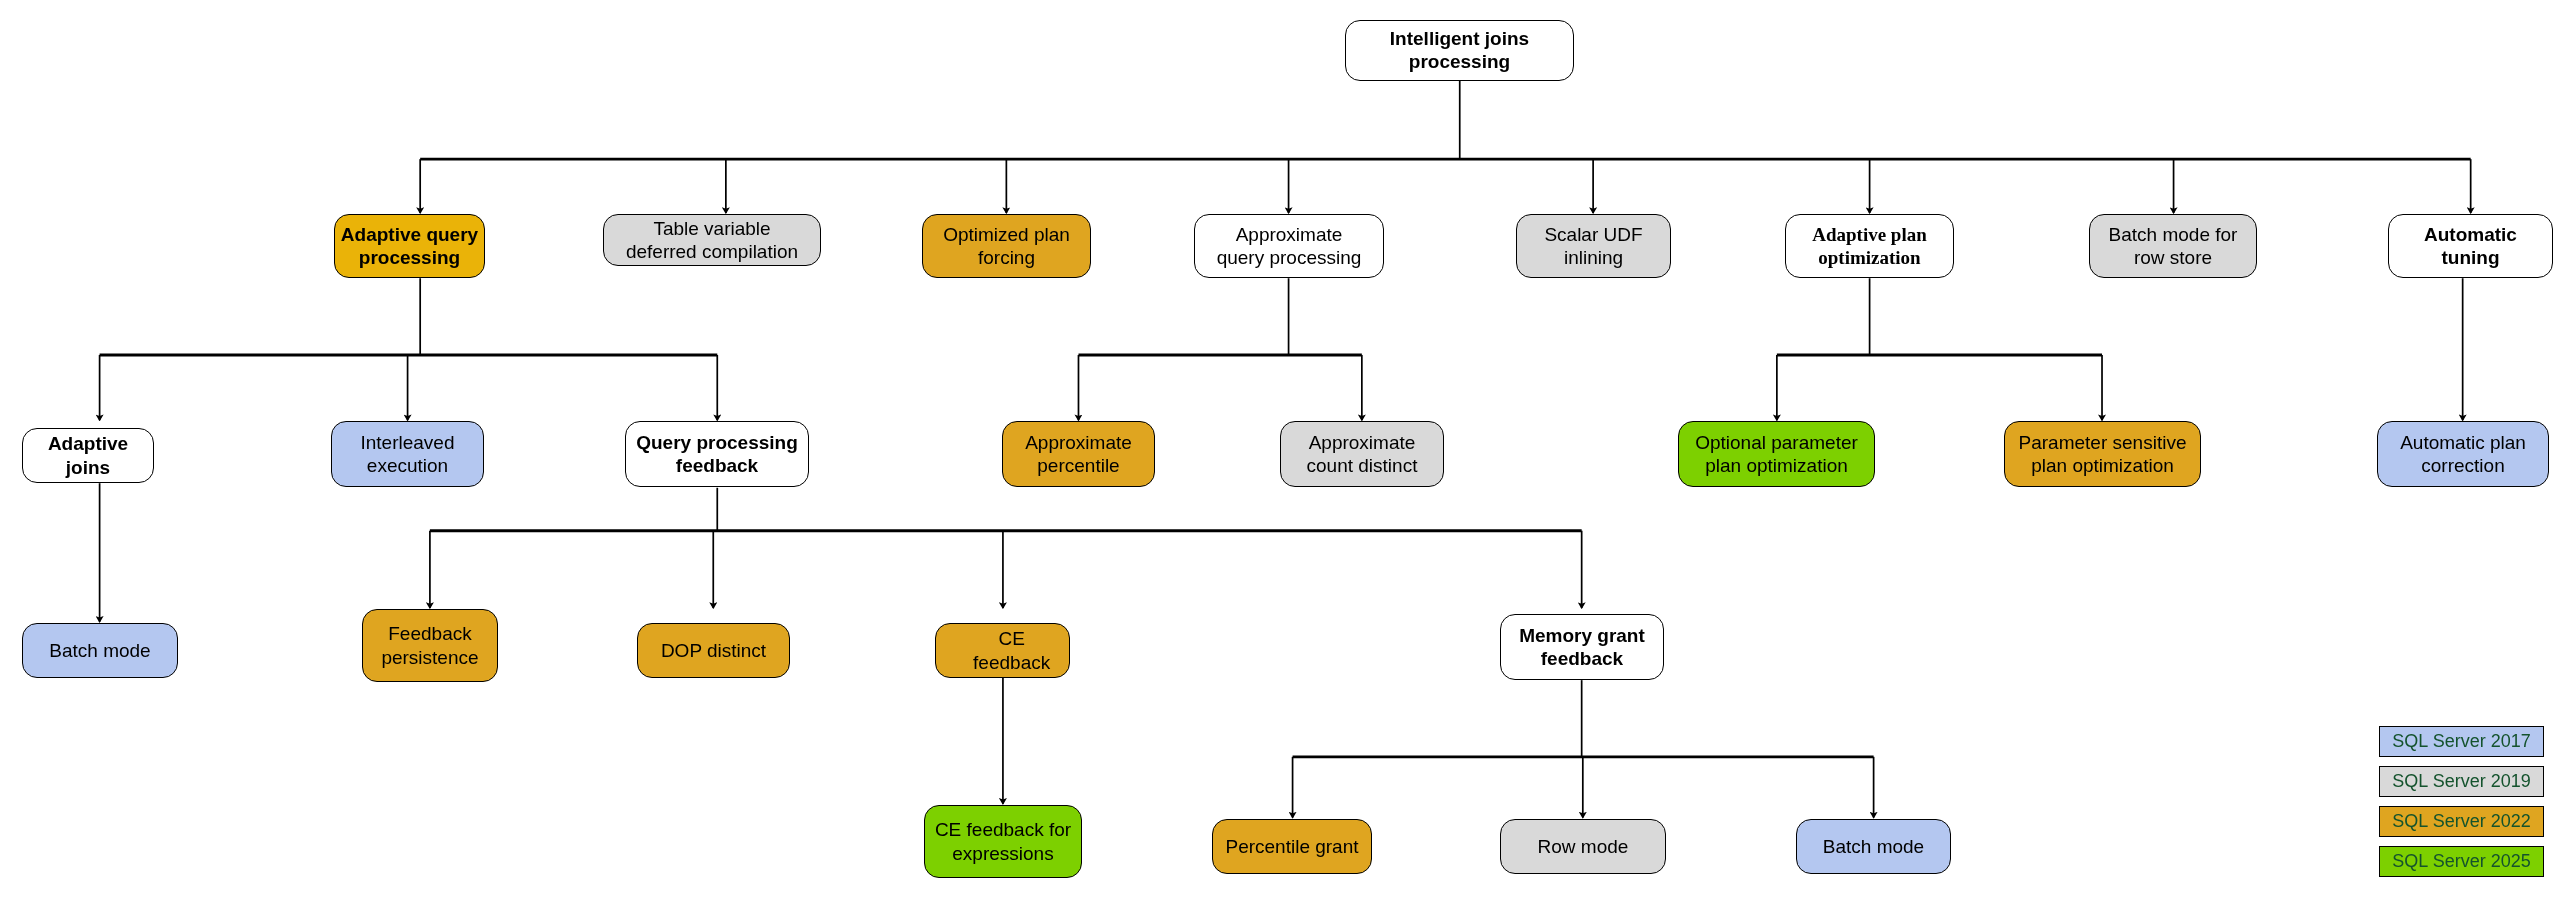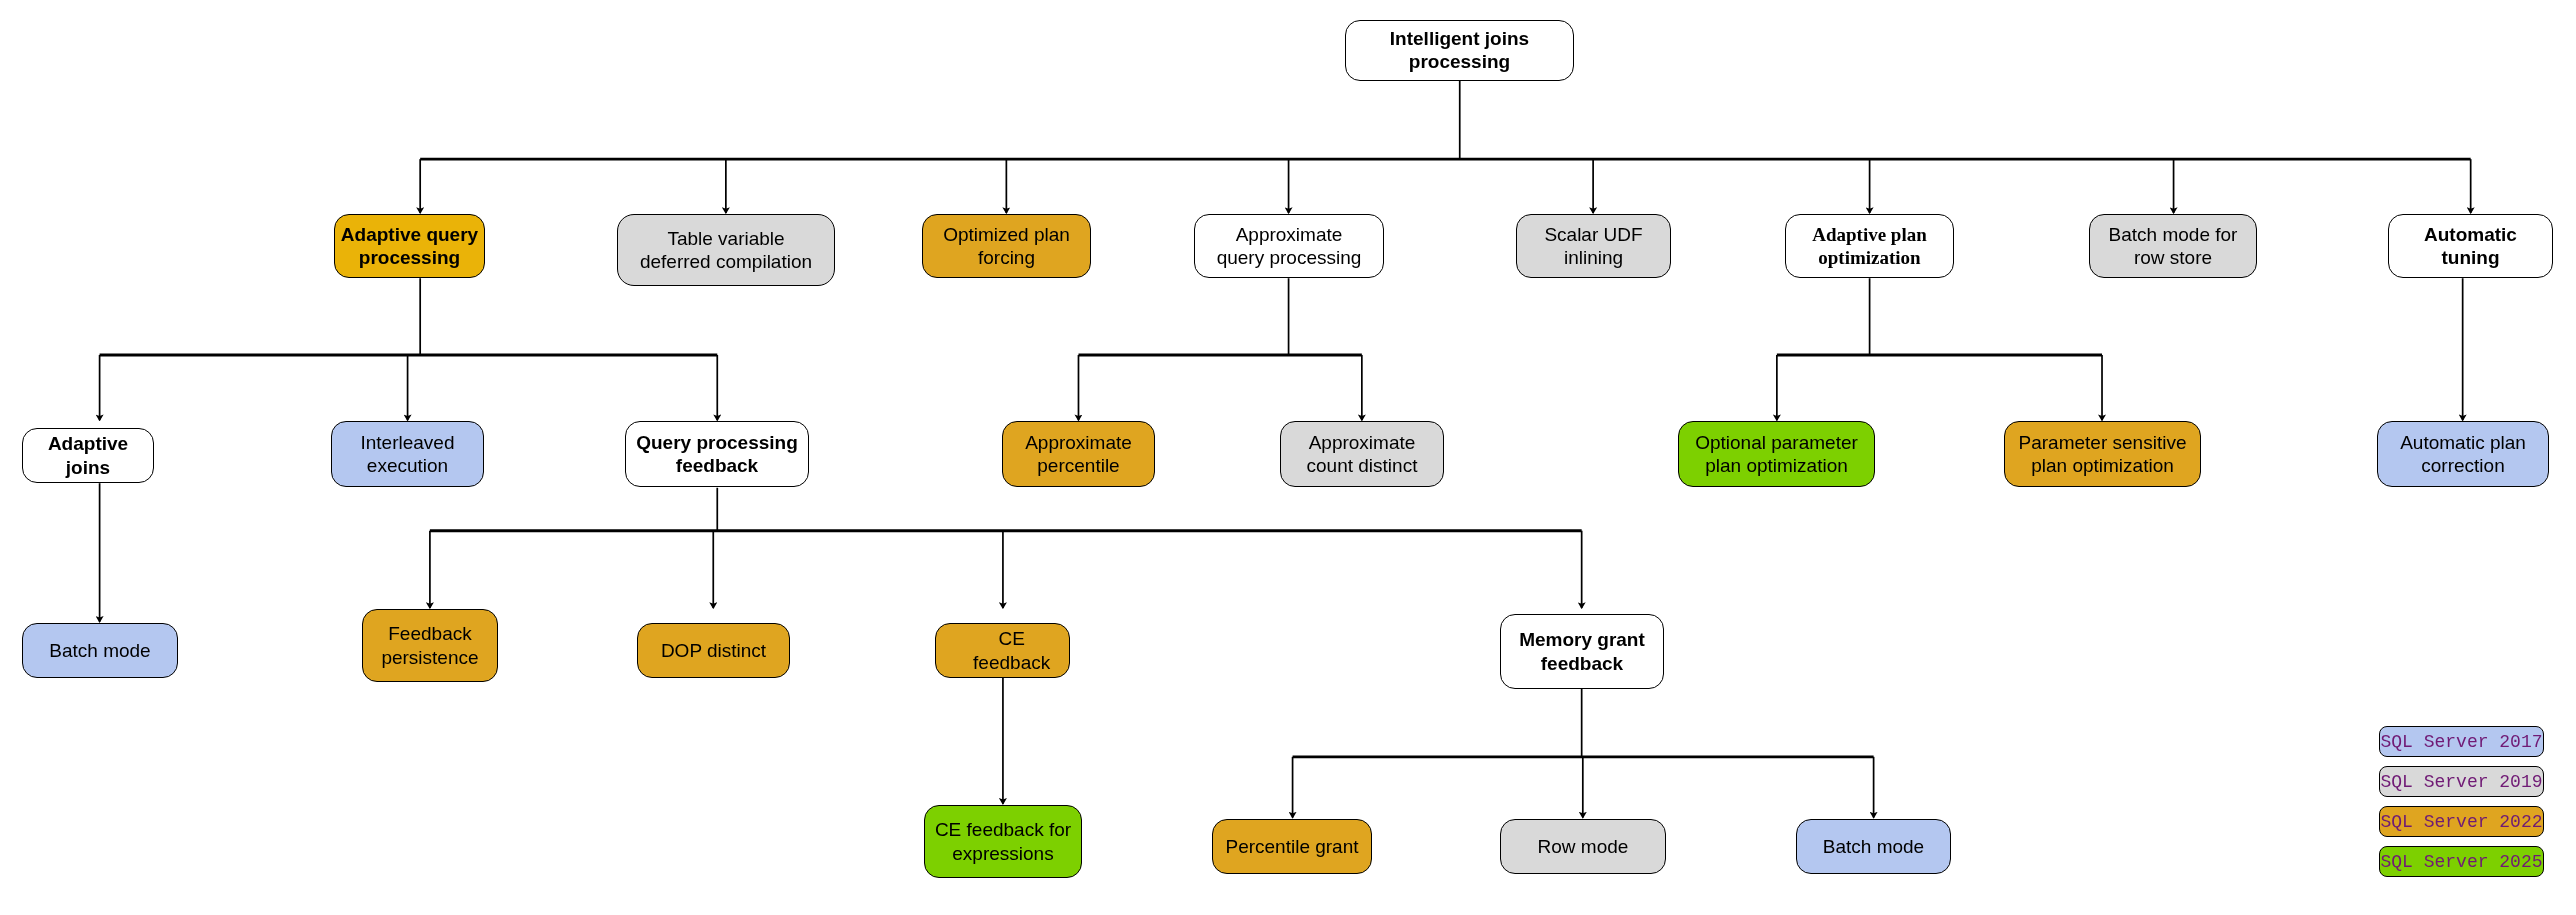--- a/index.html
+++ b/index.html
@@ -21,27 +21,27 @@
     line-height:1.22;
     padding:2.3px 5.7px;
     white-space:pre-line;
     background:#ffffff;
   }
   .node.root{font-weight:bold;}
   .legend-item{
     position:absolute;
     box-sizing:border-box;
     border:1.7px solid #000000;
-    border-radius:8px;
+    border-radius:0;
     display:flex;
     align-items:center;
     justify-content:center;
-    font-family:Liberation Mono, monospace;
+    font-family:Liberation Sans, sans-serif;
     font-size:18px;
-    color:#701a75;
+    color:#14532d;
     background:#ffffff;
   }
 </style>
 </head>
 <body>
 
 <div id="canvas">
 
   <svg id="edges" viewBox="0 0 4500 1600" preserveAspectRatio="none" aria-hidden="true">
     <defs>
@@ -88,21 +88,21 @@
         <path d="M2765,1322 L2765,1428" stroke-width="3" marker-end="url(#arrow)"></path>
         <path d="M3273,1322 L3273,1428" stroke-width="3" marker-end="url(#arrow)"></path>
       </g>
   </svg>
 
   <div id="nodes-layer">
       <div class="node root" style="left: 1345px; top: 19.5px; width: 229px; height: 61px; background: rgb(255, 255, 255);">Intelligent joins
 processing</div>
       <div class="node root" style="left: 334px; top: 214px; width: 151px; height: 64px; background: #eab308;">Adaptive query
 processing</div>
-      <div class="node" style="left: 617px; top: 214px; width: 218px; height: 72px; background: rgb(217, 217, 217); border-radius: 17px;">Table variable
+      <div class="node" style="left: 603px; top: 214px; width: 218px; height: 52px; background: rgb(217, 217, 217);">Table variable
 deferred compilation</div>
       <div class="node" style="left: 922px; top: 214px; width: 169px; height: 64px; background: rgb(223, 165, 32);">Optimized plan
 forcing</div>
       <div class="node" style="left: 1194px; top: 214px; width: 190px; height: 64px; background: rgb(255, 255, 255);">Approximate
 query processing</div>
       <div class="node" style="left: 1516px; top: 214px; width: 155px; height: 64px; background: rgb(217, 217, 217);">Scalar UDF
 inlining</div>
       <div class="node root" style="left: 1785px; top: 214px; width: 169px; height: 64px; background: rgb(255, 255, 255); font-family: Liberation Serif, serif;">Adaptive plan
 optimization</div>
       <div class="node" style="left: 2089px; top: 214px; width: 168px; height: 64px; background: rgb(217, 217, 217);">Batch mode for
@@ -122,21 +122,21 @@
 plan optimization</div>
       <div class="node" style="left: 2004px; top: 421px; width: 197px; height: 66px; background: rgb(223, 165, 32);">Parameter sensitive
 plan optimization</div>
       <div class="node" style="left: 2377px; top: 421px; width: 172px; height: 66px; background: rgb(180, 199, 240);">Automatic plan
 correction</div>
       <div class="node" style="left: 22px; top: 623px; width: 156px; height: 55px; background: rgb(180, 199, 240);">Batch mode</div>
       <div class="node" style="left: 362px; top: 609px; width: 136px; height: 73px; background: rgb(223, 165, 32);">Feedback
 persistence</div>
       <div class="node" style="left: 637px; top: 623px; width: 153px; height: 55px; background: rgb(223, 165, 32);">DOP distinct</div>
       <div class="node" style="left: 935px; top: 623px; width: 135px; height: 55px; background: rgb(223, 165, 32); padding-left: 24px;">CE feedback</div>
-      <div class="node root" style="left: 1500px; top: 614px; width: 164px; height: 75px; background: rgb(255, 255, 255);">Memory grant
+      <div class="node root" style="left: 1500px; top: 614px; width: 164px; height: 66px; background: rgb(255, 255, 255);">Memory grant
 feedback</div>
       <div class="node" style="left: 924px; top: 805px; width: 158px; height: 73px; background: rgb(125, 208, 0);">CE feedback for
 expressions</div>
       <div class="node" style="left: 1212px; top: 819px; width: 160px; height: 55px; background: rgb(223, 165, 32);">Percentile grant</div>
       <div class="node" style="left: 1500px; top: 819px; width: 166px; height: 55px; background: rgb(217, 217, 217);">Row mode</div>
       <div class="node" style="left: 1796px; top: 819px; width: 155px; height: 55px; background: rgb(180, 199, 240);">Batch mode</div>
     </div>
 
   <div id="legend-layer">
       <div class="legend-item" style="left: 2379px; top: 726px; width: 165px; height: 31px; background: rgb(180, 199, 240);">SQL Server 2017</div>

